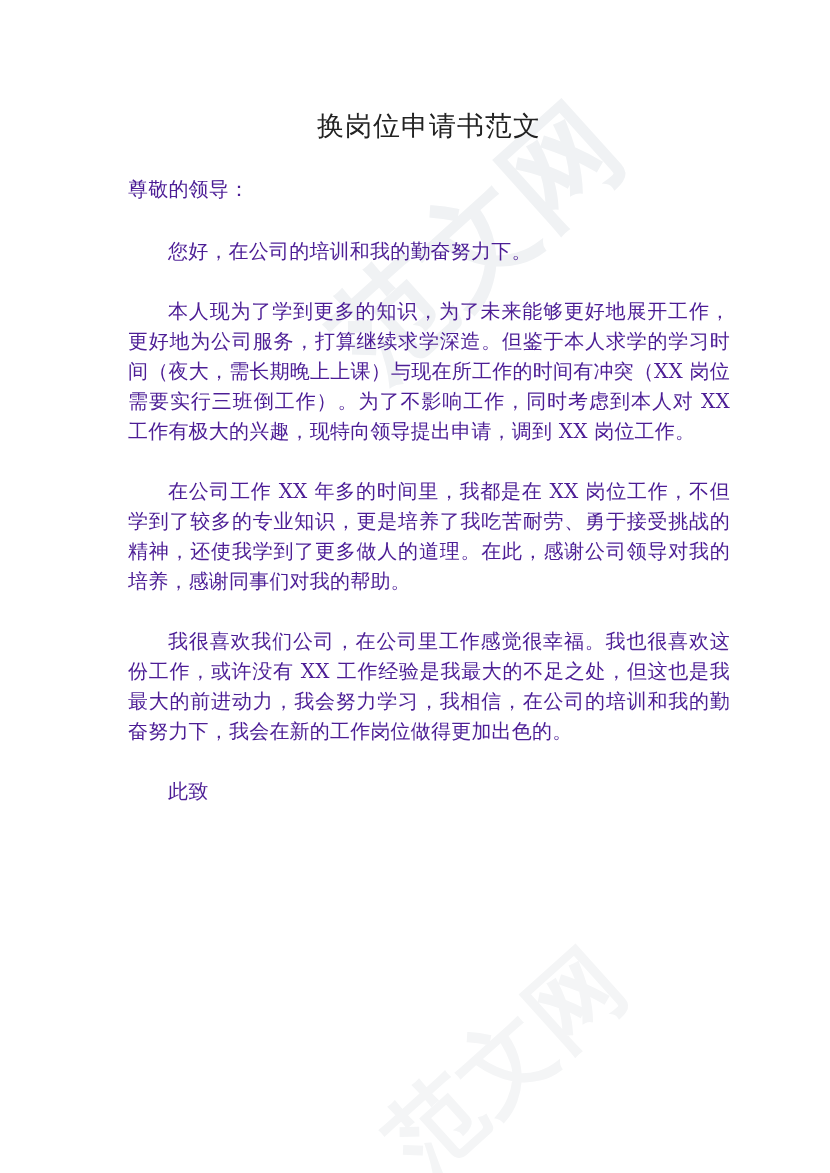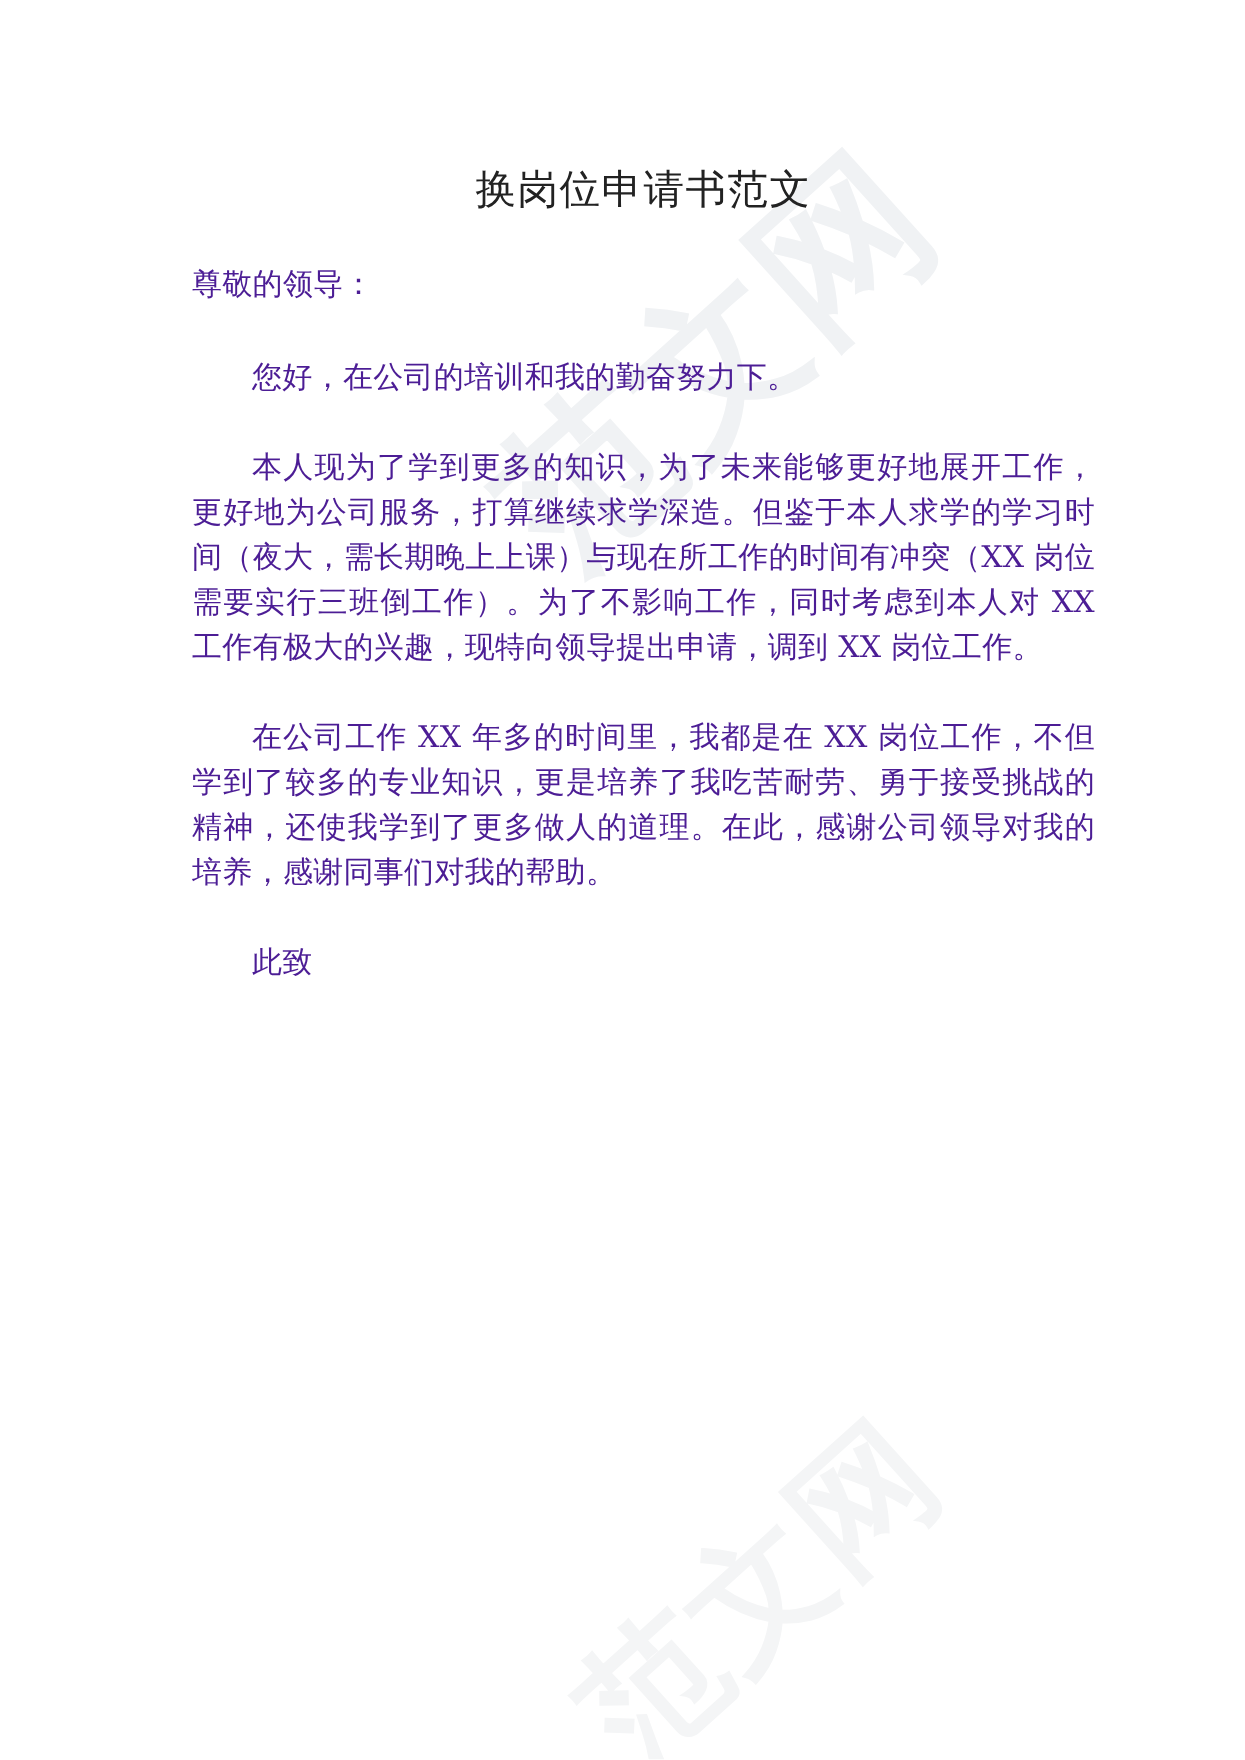--- a/index.html
+++ b/index.html
@@ -106,19 +106,20 @@
       <p class="para salutation">尊敬的领导：</p>
 
       <p class="para indent">您好，在公司的培训和我的勤奋努力下。</p>
 
 
       <p class="para indent">本人现为了学到更多的知识，为了未来能够更好地展开工作，更好地为公司服务，打算继续求学深造。但鉴于本人求学的学习时间（夜大，需长期晚上上课）与现在所工作的时间有冲突（XX 岗位需要实行三班倒工作）。为了不影响工作，同时考虑到本人对 XX 工作有极大的兴趣，现特向领导提出申请，调到 XX 岗位工作。</p>
 
       <p class="para indent">在公司工作 XX 年多的时间里，我都是在 XX 岗位工作，不但学到了较多的专业知识，更是培养了我吃苦耐劳、勇于接受挑战的精神，还使我学到了更多做人的道理。在此，感谢公司领导对我的培养，感谢同事们对我的帮助。</p>
 
 
+      <p class="para indent">我很喜欢我们公司，在公司里工作感觉很幸福。我也很喜欢这份工作，或许没有 XX 工作经验是我最大的不足之处，但这也是我最大的前进动力，我会努力学习，我相信，在公司的培训和我的勤奋努力下，我会在新的工作岗位做得更加出色的。</p>
 
 
       <p class="para closing">此致</p>
 
     </div>
   </div>
 </div>
 
 </body></html>

